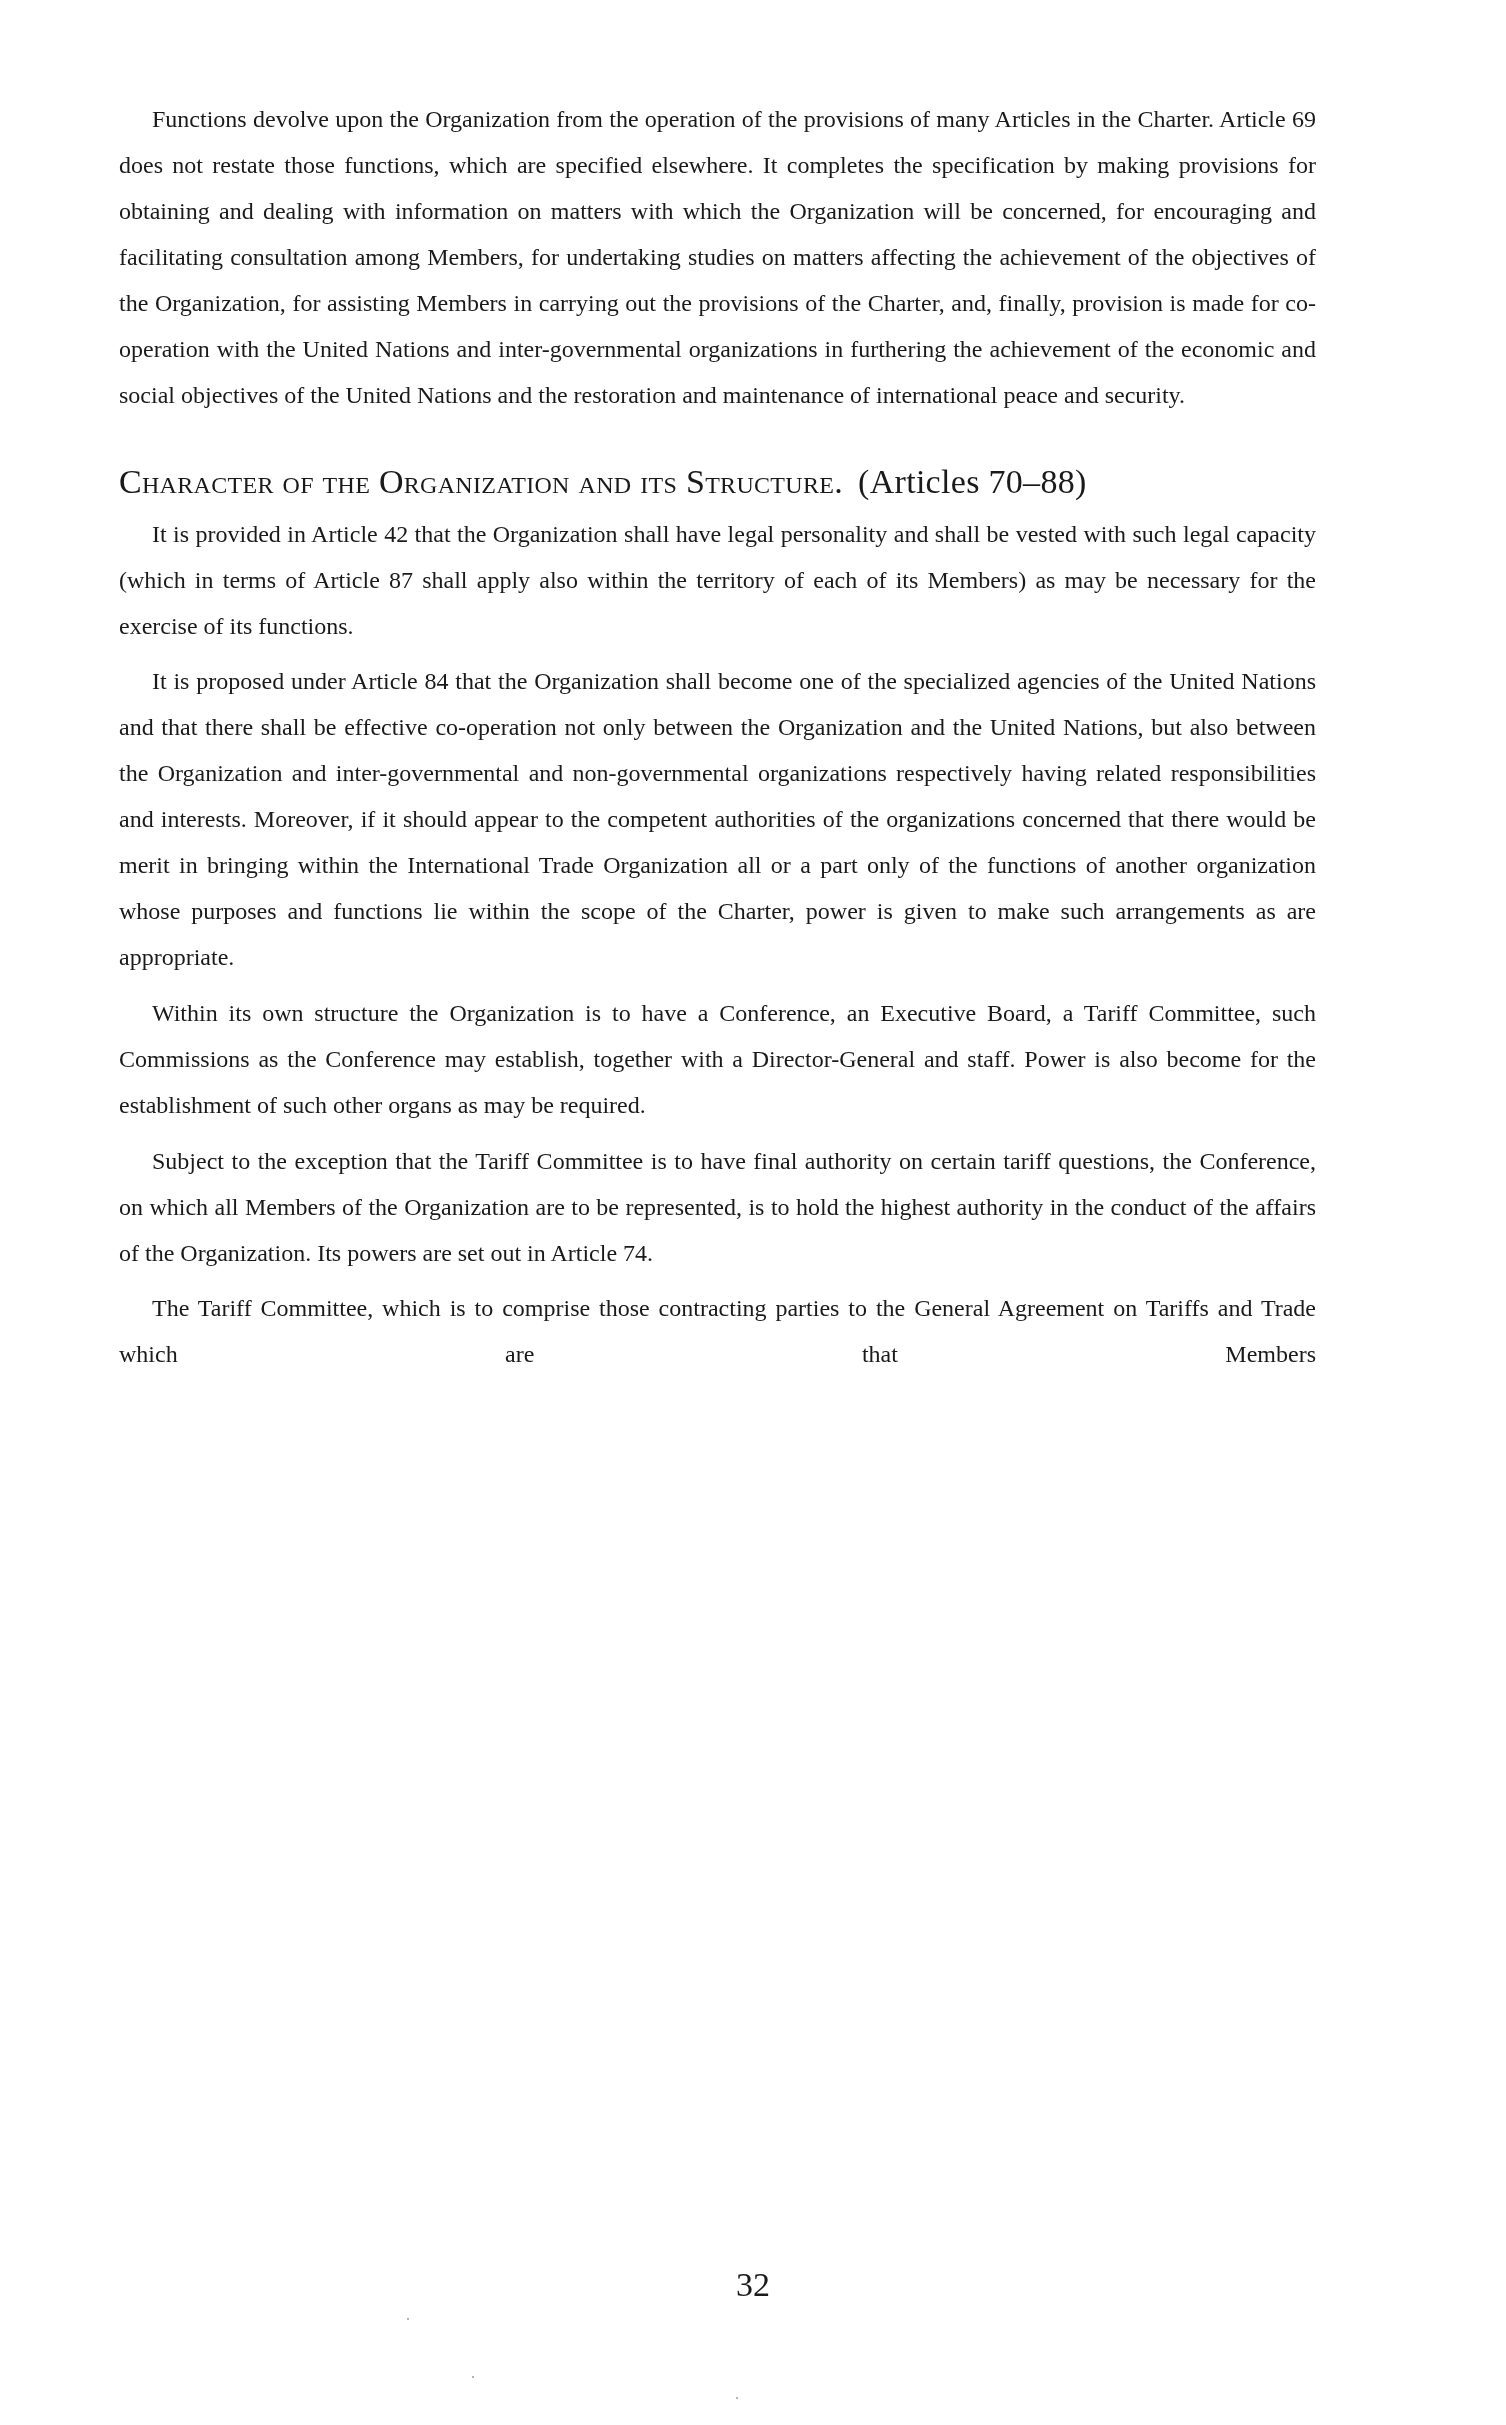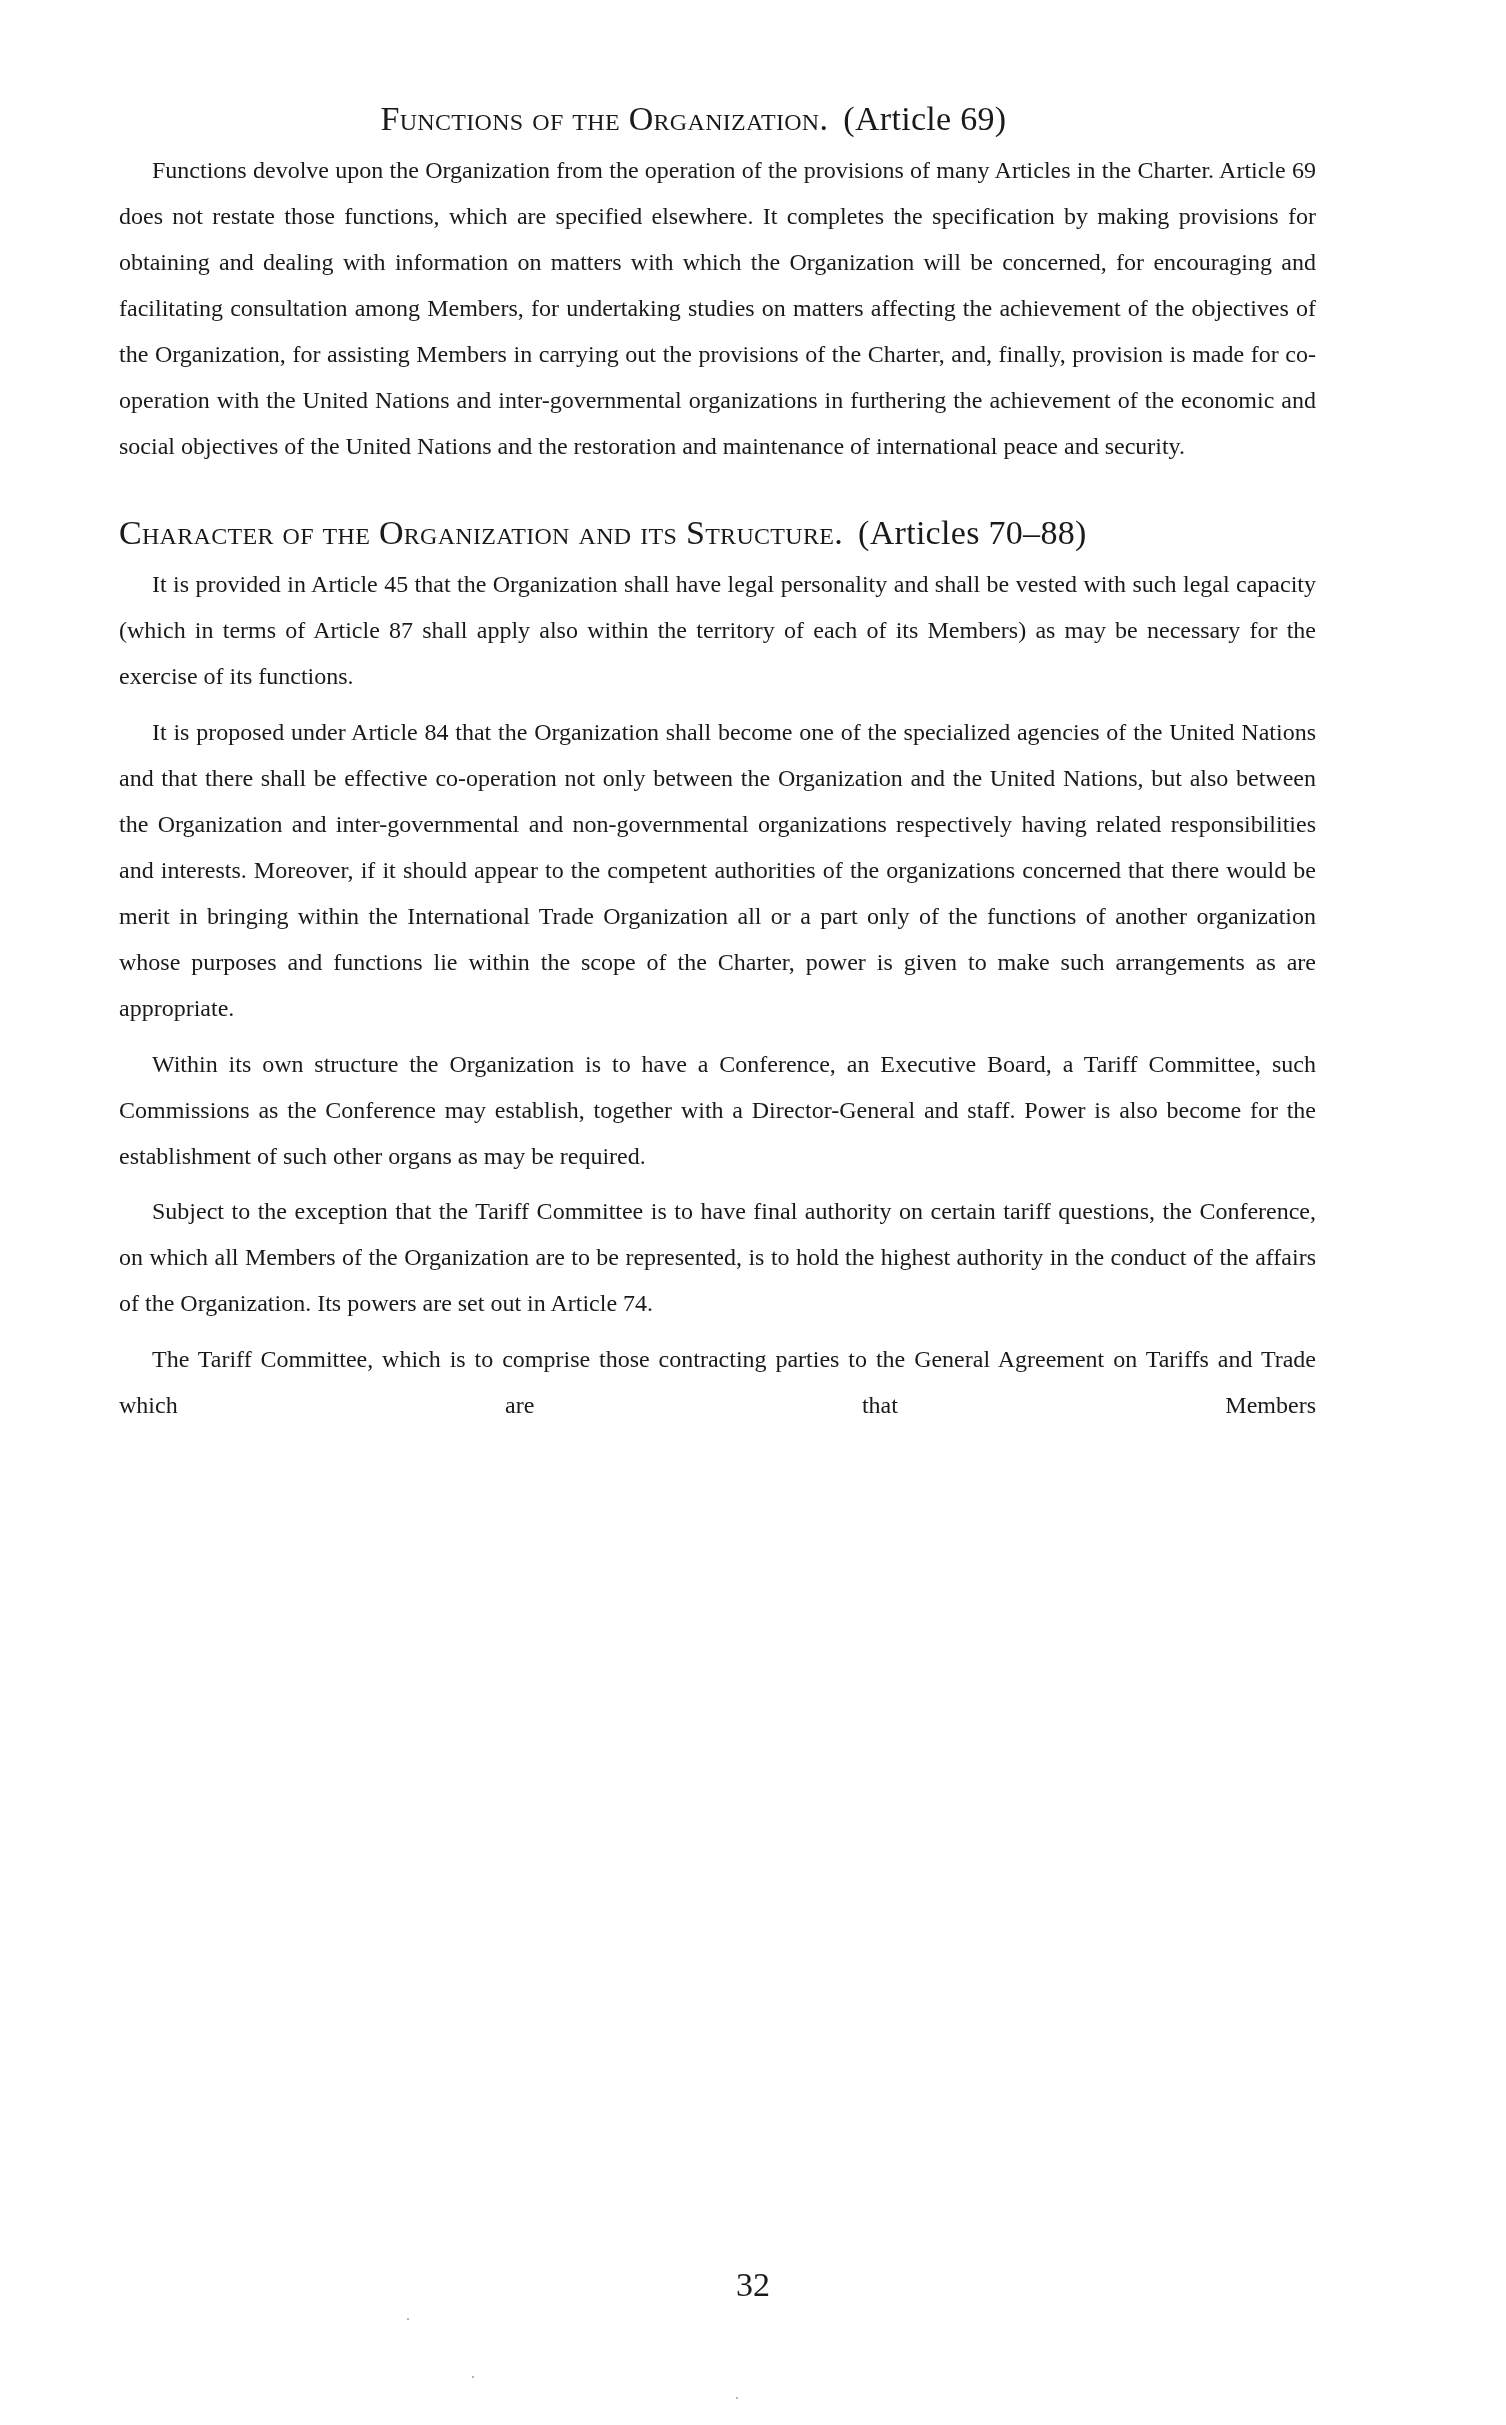--- a/index.html
+++ b/index.html
@@ -26,25 +26,24 @@
   .page-number {
     position: absolute; left: 0; width: 1506px; top: 2264px;
     text-align: center; font-size: 34px; line-height: 41px;
   }
   .speck { position: absolute; width: 2.1px; height: 2.1px; background: #999; border-radius: 50%; }
 </style>
 </head>
 <body>
 
 <div class="page">
-  <h2 class="heading heading-1"><span class="sc">Functions of the Organization.</span><span class="ref">(Article 69)</span></h2>
   <p class="para">Functions devolve upon the Organization from the operation of the provisions of many Articles in the Charter.  Article 69 does not restate those functions, which are specified elsewhere.  It completes the specification by making provisions for obtaining and dealing with information on matters with which the Organization will be concerned, for encouraging and facilitating consultation among Members, for undertaking studies on matters affecting the achievement of the objectives of the Organization, for assisting Members in carrying out the provisions of the Charter, and, finally, provision is made for co-operation with the United Nations and inter-governmental organizations in furthering the achievement of the economic and social objectives of the United Nations and the restoration and maintenance of international peace and security.</p>
 
   <h2 class="heading heading-2"><span class="sc">Character of the Organization and its Structure.</span><span class="ref">(Articles 70–88)</span></h2>
-  <p class="para">It is provided in Article 45 that the Organization shall have legal personality and shall be vested with such legal capacity (which in terms of Article 87 shall apply also within the territory of each of its Members) as may be necessary for the exercise of its functions.</p>
+  <p class="para">It is provided in Article 42 that the Organization shall have legal personality and shall be vested with such legal capacity (which in terms of Article 87 shall apply also within the territory of each of its Members) as may be necessary for the exercise of its functions.</p>
   <p class="para">It is proposed under Article 84 that the Organization shall become one of the specialized agencies of the United Nations and that there shall be effective co-operation not only between the Organization and the United Nations, but also between the Organization and inter-governmental and non-governmental organizations respectively having related responsibilities and interests.  Moreover, if it should appear to the competent authorities of the organizations concerned that there would be merit in bringing within the International Trade Organization all or a part only of the functions of another organization whose purposes and functions lie within the scope of the Charter, power is given to make such arrangements as are appropriate.</p>
   <p class="para">Within its own structure the Organization is to have a Conference, an Executive Board, a Tariff Committee, such Commissions as the Conference may establish, together with a Director-General and staff.  Power is also become for the establishment of such other organs as may be required.</p>
   <p class="para">Subject to the exception that the Tariff Committee is to have final authority on certain tariff questions, the Conference, on which all Members of the Organization are to be represented, is to hold the highest authority in the conduct of the affairs of the Organization.  Its powers are set out in Article 74.</p>
   <p class="para" style="text-align-last: justify;">The Tariff Committee, which is to comprise those contracting parties to the General Agreement on Tariffs and Trade which are that Members</p>
 </div>
 
 <div class="page-number">32</div>
 <span class="speck" style="left:407px; top:2318px;"></span>
 <span class="speck" style="left:472px; top:2376px;"></span>
 <span class="speck" style="left:736px; top:2397px;"></span>

